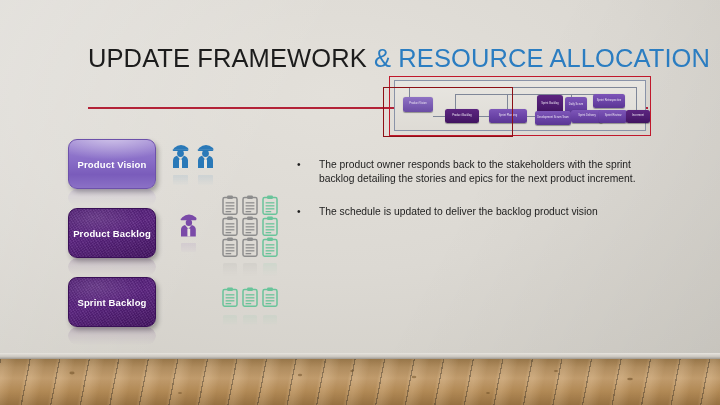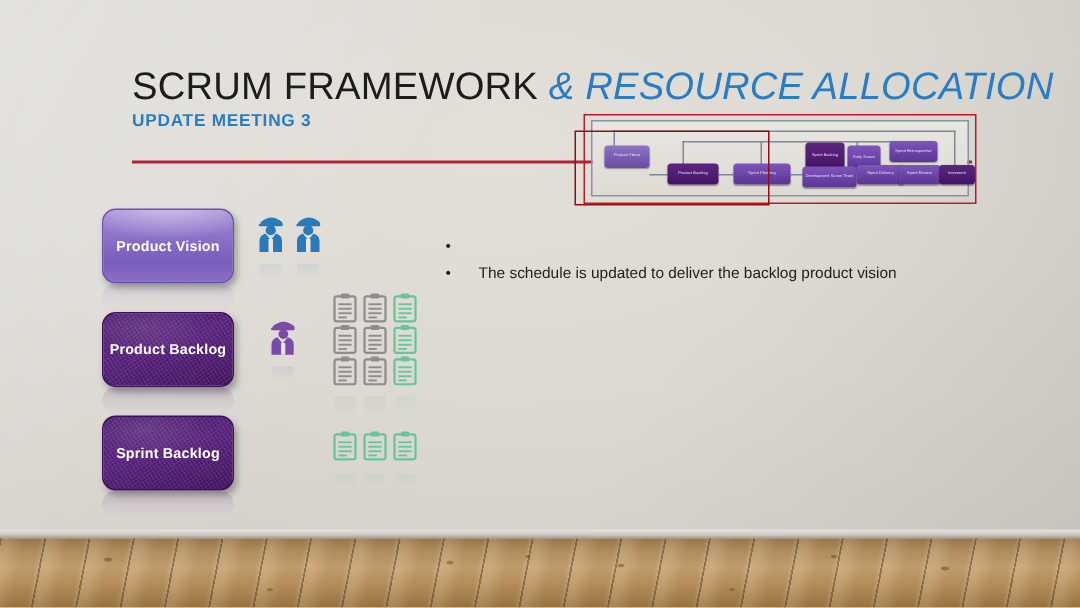--- a/index.html
+++ b/index.html
@@ -37,21 +37,21 @@
       linear-gradient(180deg,#9e7b4c 0%,#b79262 18%,#c8a271 42%,#b98f59 70%,#9d7644 100%);
   }
   .floor-knots{position:absolute;left:0;top:359px;width:720px;height:46px;opacity:.55;}
 
   
   .title{
     position:absolute;left:88px;top:44px;
     font-size:25.5px;font-weight:400;letter-spacing:.1px;white-space:nowrap;
   }
   .title .t-dark{color:#1c1c1c;}
-  .title .t-blue{color:#2b7dc1;font-style:italic;}
+  .title .t-blue{color:#2b7dc1;}
   .subtitle{
     position:absolute;left:88px;top:75px;
     font-size:11.5px;font-weight:700;letter-spacing:.5px;color:#2b7dc1;
   }
   .rule{
     position:absolute;left:88px;top:107px;width:560px;height:2px;
     background:#b32237;
   }
 
   
@@ -136,23 +136,22 @@
     <ellipse cx="300" cy="16" rx="2.2" ry="1.2" fill="#70512a"></ellipse>
     <ellipse cx="352" cy="12" rx="1.8" ry="1" fill="#6b4d26"></ellipse>
     <ellipse cx="414" cy="18" rx="2.4" ry="1.2" fill="#74552c"></ellipse>
     <ellipse cx="556" cy="12" rx="2.1" ry="1.1" fill="#6d4e27"></ellipse>
     <ellipse cx="630" cy="20" rx="2.8" ry="1.3" fill="#6a4b25"></ellipse>
     <ellipse cx="180" cy="34" rx="2.0" ry="1.0" fill="#74552c"></ellipse>
     <ellipse cx="488" cy="34" rx="1.9" ry="1.0" fill="#6f5026"></ellipse>
   </svg>
 
   <div class="title">
-    <span class="t-dark">SCRUM FRAMEWORK </span><span class="t-blue">&amp; RESOURCE ALLOCATION</span>
-  </div>
-  <div class="subtitle">UPDATE MEETING 3</div>
+    <span class="t-dark">UPDATE FRAMEWORK </span><span class="t-blue">&amp; RESOURCE ALLOCATION</span>
+  </div>
   <div class="rule"></div>
 
   <div class="thumb-inner-frame">
 
     <div class="dline" style="left:14px;top:6px;width:228px;height:1px;"></div>
     <div class="dline" style="left:14px;top:6px;width:1px;height:18px;"></div>
     <div class="dline" style="left:241px;top:6px;width:1px;height:26px;"></div>
     <div class="dline" style="left:60px;top:13px;width:168px;height:1px;"></div>
     <div class="dline" style="left:60px;top:13px;width:1px;height:20px;"></div>
     <div class="dline" style="left:112px;top:13px;width:1px;height:17px;"></div>
@@ -294,20 +293,21 @@
           <rect x="1" y="0" width="14" height="10" rx="1.6"></rect>
           <rect x="21" y="0" width="14" height="10" rx="1.6"></rect>
           <rect x="41" y="0" width="14" height="10" rx="1.6"></rect>
         </g>
     </svg>
   </div>
 
   <div class="bullets">
     <div class="bullet">
       <span class="dot">•</span>
+      <span>The product owner responds back to the stakeholders with the sprint backlog detailing the stories and epics for the next product increment.</span>
     </div>
     <div class="bullet" style="margin-top:18px;">
       <span class="dot">•</span>
       <span>The schedule is updated to deliver the backlog product vision</span>
     </div>
   </div>
 
 </div>
 
 </body></html>

